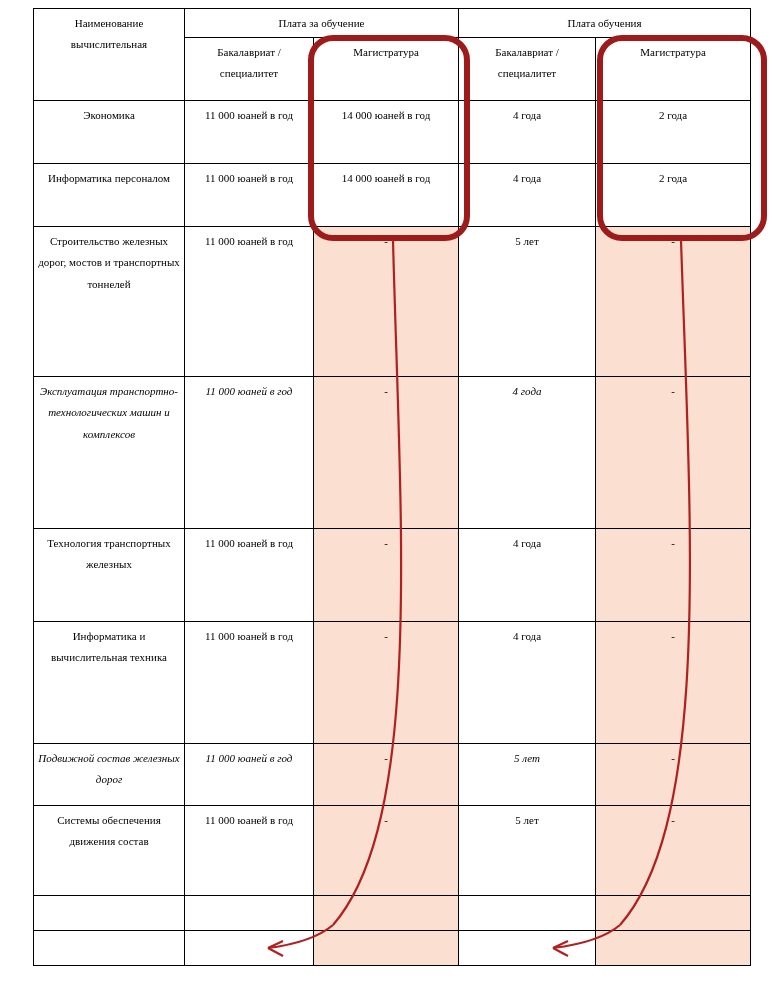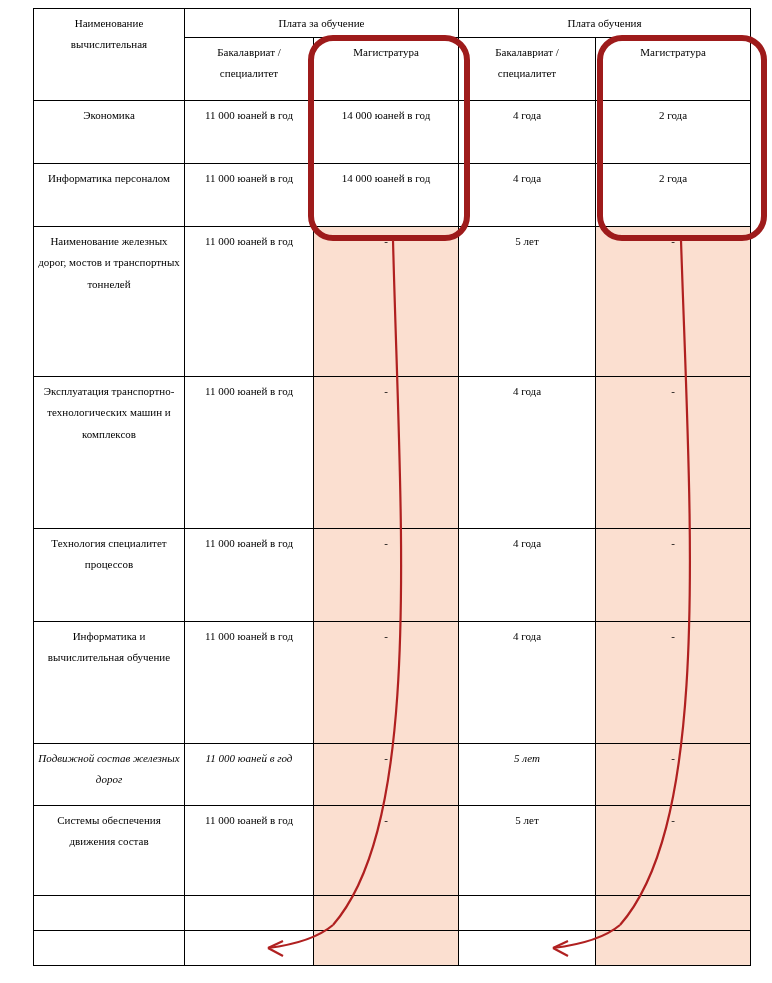--- a/index.html
+++ b/index.html
@@ -62,21 +62,21 @@
   td.money { text-align: center; margin-top: 29px; }
   td.dash  { text-align: center; }
   td.blankrow { height: 30px; }
 
   
   tr.r-hdr1 { height: 29px; }
   tr.r-hdr2 { height: 63px; }
   tr.r-1 { height: 63px; }
   tr.r-2 { height: 63px; }
   tr.r-3 { height: 150px; }
-  tr.r-4 { height: 152px; }
+  tr.r-4 { height: 152px; font-style: italic; }
   tr.r-5 { height: 93px; }
   tr.r-6 { height: 122px; }
   tr.r-7 { height: 62px; font-style: italic; }
   tr.r-8 { height: 90px; }
   tr.r-9 { height: 32px; }
   tr.r-10 { height: 33px; }
 
   
   svg.annot {
     position: absolute;
@@ -134,45 +134,45 @@
 
       <tr class="r-2">
         <td class="spec">Информатика персоналом</td>
         <td class="money">11 000 юаней в год</td>
         <td class="money">14 000 юаней в год</td>
         <td class="dash">4 года</td>
         <td class="dash">2 года</td>
       </tr>
 
       <tr class="r-3">
-        <td class="spec">Наименование железных дорог, мостов и транспортных тоннелей</td>
+        <td class="spec">Строительство железных дорог, мостов и транспортных тоннелей</td>
         <td class="money">11 000 юаней в год</td>
         <td class="dash hl">-</td>
         <td class="dash">5 лет</td>
         <td class="dash hl">-</td>
       </tr>
 
       <tr class="r-4">
         <td class="spec">Эксплуатация транспортно-технологических машин и комплексов</td>
         <td class="money">11 000 юаней в год</td>
         <td class="dash hl">-</td>
         <td class="dash">4 года</td>
         <td class="dash hl">-</td>
       </tr>
 
       <tr class="r-5">
-        <td class="spec">Технология специалитет процессов</td>
+        <td class="spec">Технология транспортных железных</td>
         <td class="money">11 000 юаней в год</td>
         <td class="dash hl">-</td>
         <td class="dash">4 года</td>
         <td class="dash hl">-</td>
       </tr>
 
       <tr class="r-6">
-        <td class="spec">Информатика и вычислительная обучение</td>
+        <td class="spec">Информатика и вычислительная техника</td>
         <td class="money">11 000 юаней в год</td>
         <td class="dash hl">-</td>
         <td class="dash">4 года</td>
         <td class="dash hl">-</td>
       </tr>
 
       <tr class="r-7">
         <td class="spec">Подвижной состав железных дорог</td>
         <td class="money">11 000 юаней в год</td>
         <td class="dash hl">-</td>

